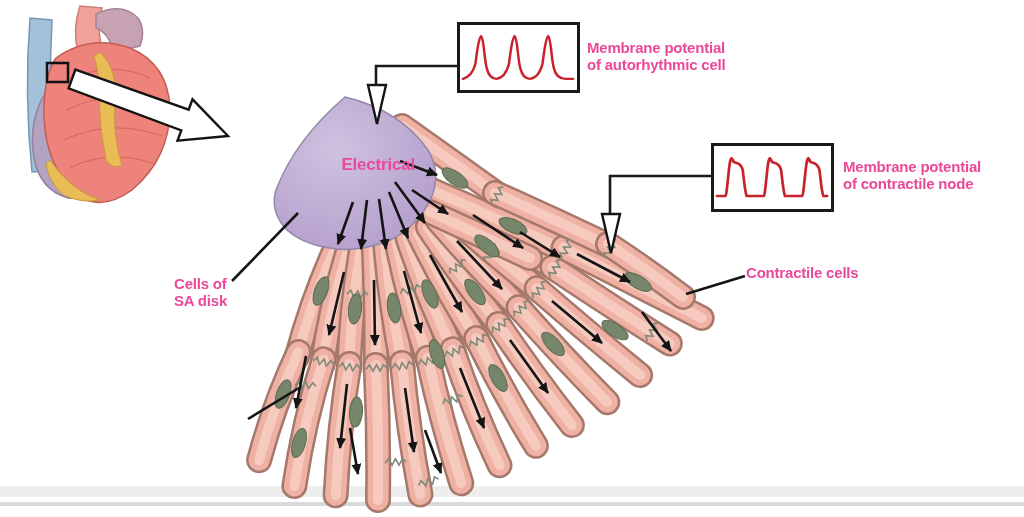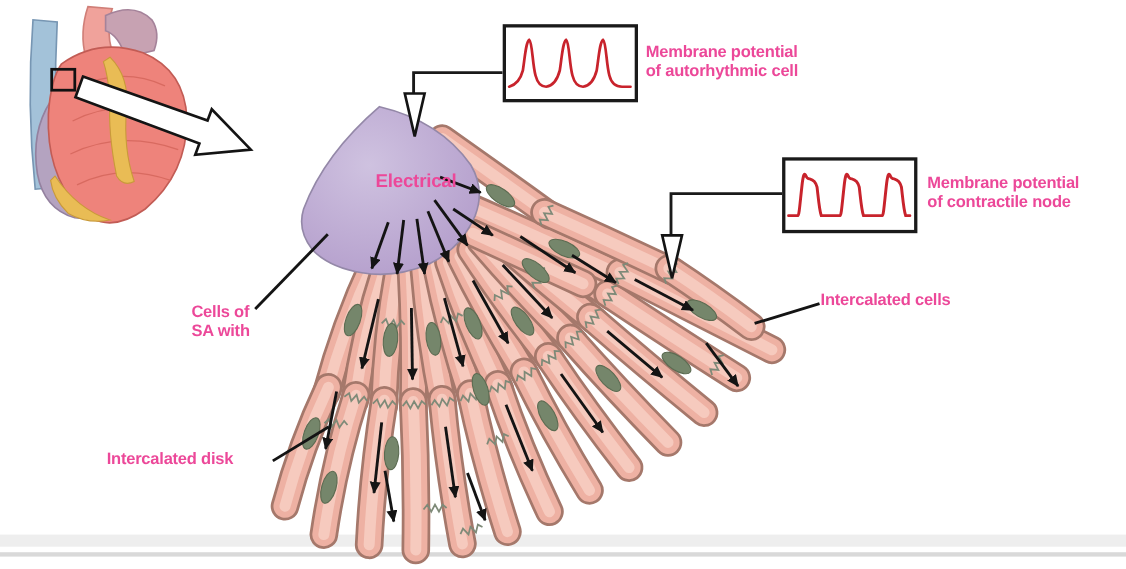--- a/index.html
+++ b/index.html
@@ -347,22 +347,21 @@
   <span class="ln">Membrane potential</span>
   <span class="ln">of contractile node</span>
 </div>
 
 <div class="lbl" id="lbl-electrical" style="left:283px;top:155px;">
   <span class="ln">Electrical</span>
 </div>
 
 <div class="lbl" style="left:158px;top:275px;margin-left:16px;">
   <span class="ln">Cells of</span>
-  <span class="ln">SA with</span>
+  <span class="ln">SA disk</span>
 </div>
 
 <div class="lbl" style="left:97px;top:409px;">
-  <span class="ln">Intercalated disk</span>
 </div>
 
 <div class="lbl" style="left:746px;top:264px;">
-  <span class="ln">Intercalated cells</span>
+  <span class="ln">Contractile cells</span>
 </div>
 
 </body></html>

